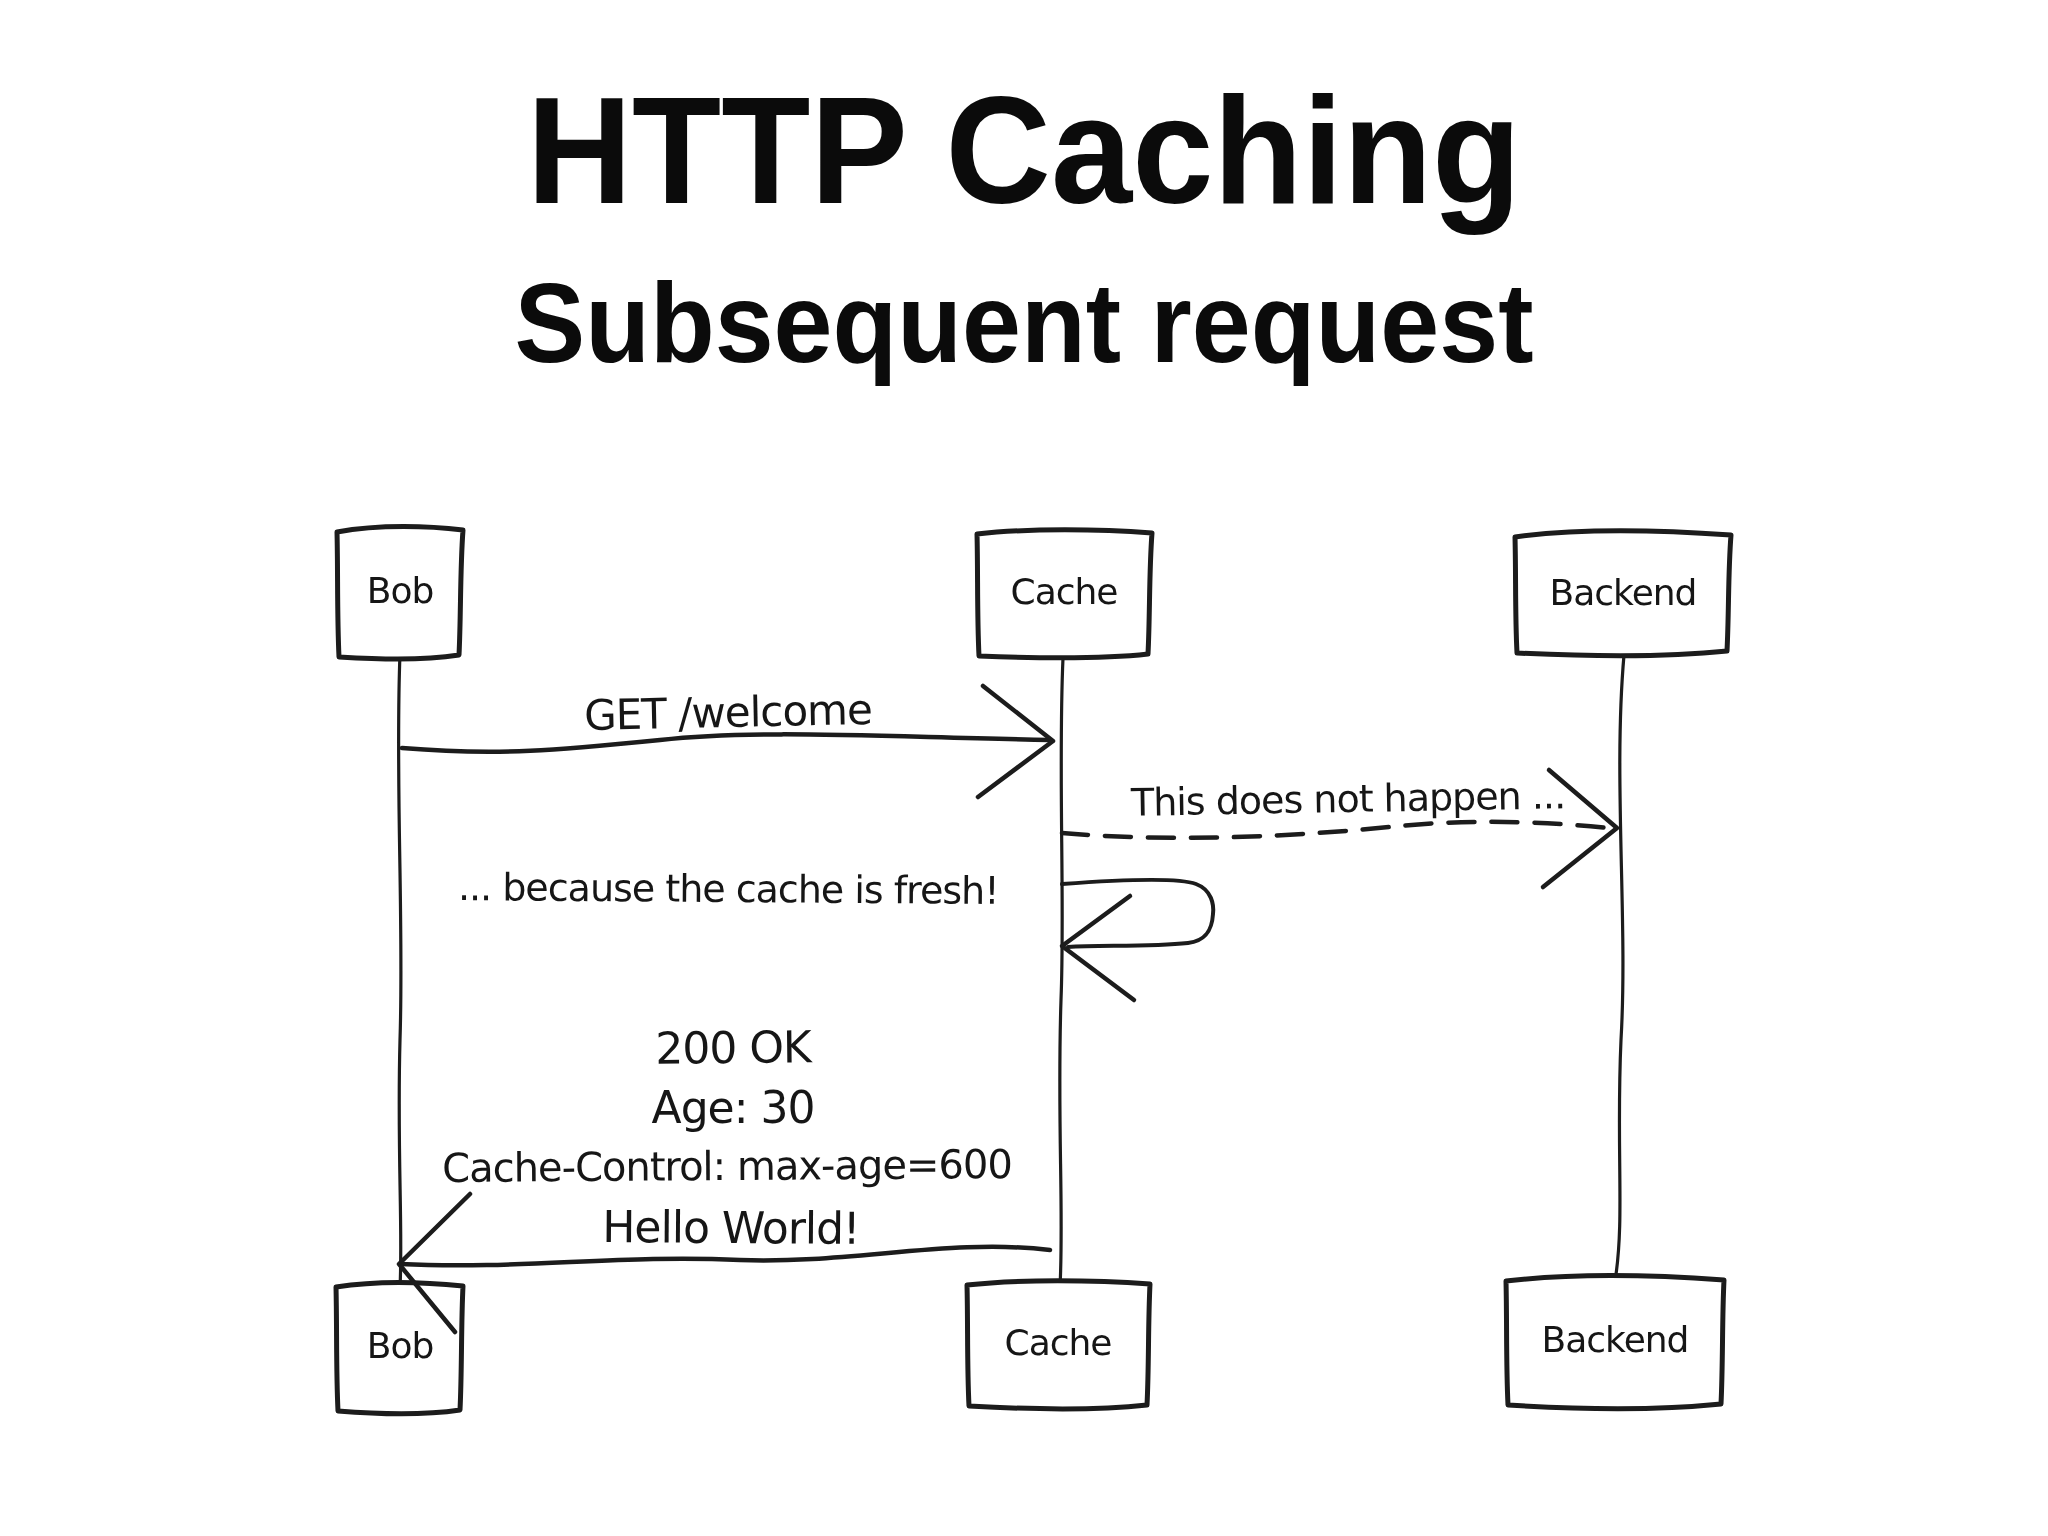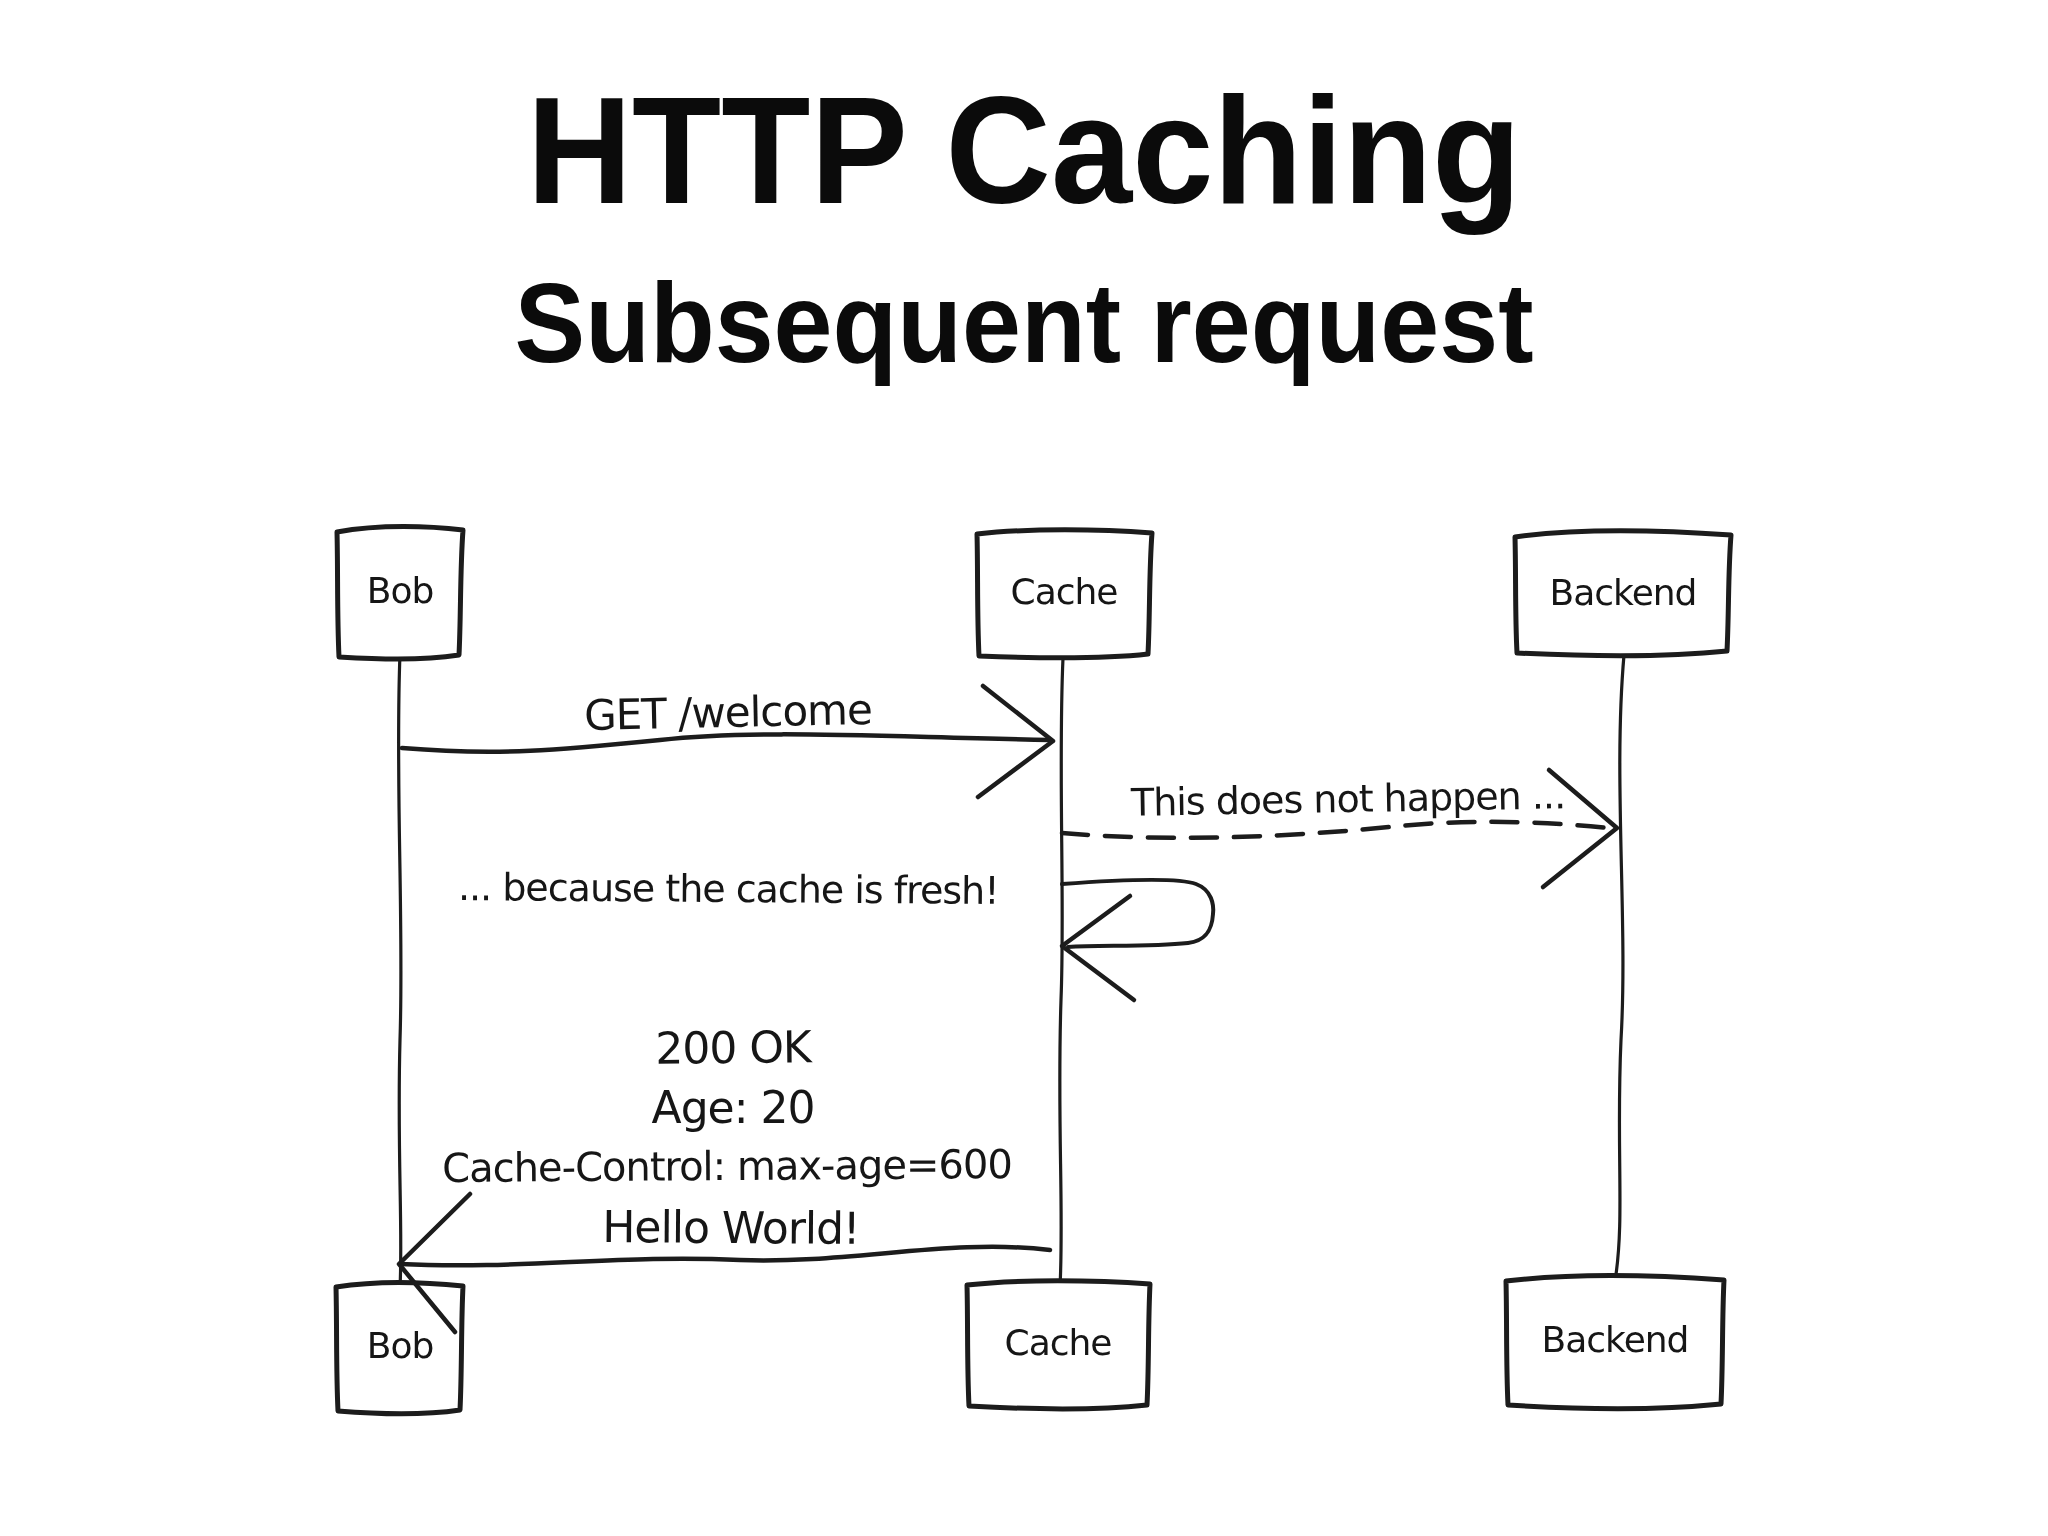--- a/index.html
+++ b/index.html
@@ -81,17 +81,17 @@
   <div class="hand actor-label centered" style="left:1058px;top:1325px;">Cache</div>
   <div class="hand actor-label centered" style="left:1615px;top:1322px;">Backend</div>
 
   <div class="hand msg-label centered" style="left:728px;top:692px;font-size:42px;transform:translateX(-50%) rotate(-1.2deg);">GET /welcome</div>
 
   <div class="hand msg-label centered" style="left:1348px;top:780px;font-size:38px;transform:translateX(-50%) rotate(-1deg);">This does not happen ...</div>
 
   <div class="hand msg-label" style="right:998px;top:870px;font-size:38px;transform:rotate(0.4deg);">... because the cache is fresh!</div>
 
   <div class="hand resp-line centered" style="left:733px;top:1026px;transform:translateX(-50%) rotate(-0.6deg);">200 OK</div>
-  <div class="hand resp-line centered" style="left:733px;top:1086px;">Age: 20</div>
+  <div class="hand resp-line centered" style="left:733px;top:1086px;">Age: 30</div>
   <div class="hand resp-line centered" style="left:727px;top:1146px;font-size:40px;transform:translateX(-50%) rotate(-0.4deg);">Cache-Control: max-age=600</div>
   <div class="hand resp-line centered" style="left:731px;top:1206px;transform:translateX(-50%) rotate(0.4deg);">Hello World!</div>
 
 </div>
 
 </body></html>

